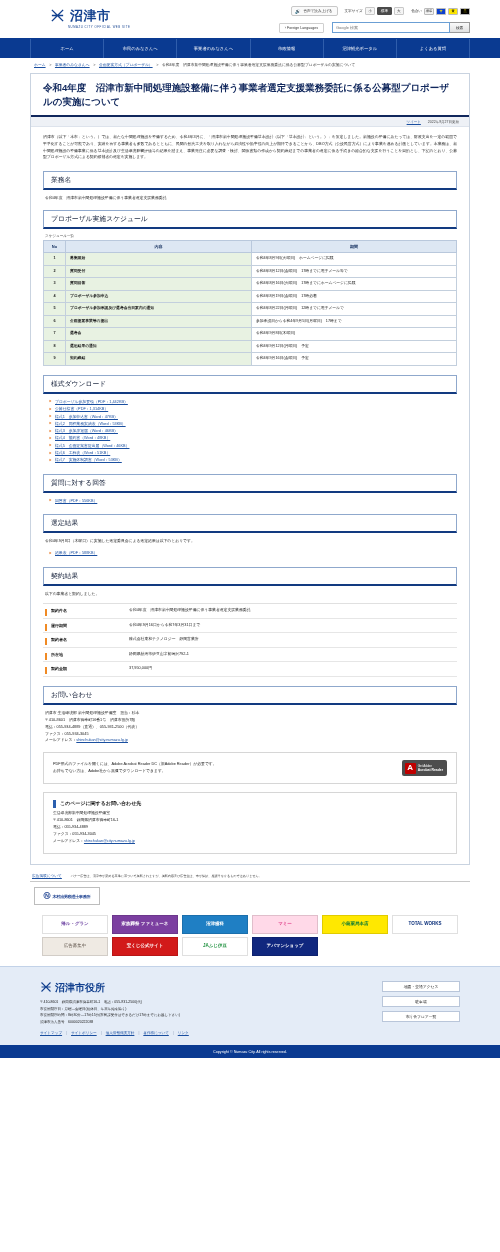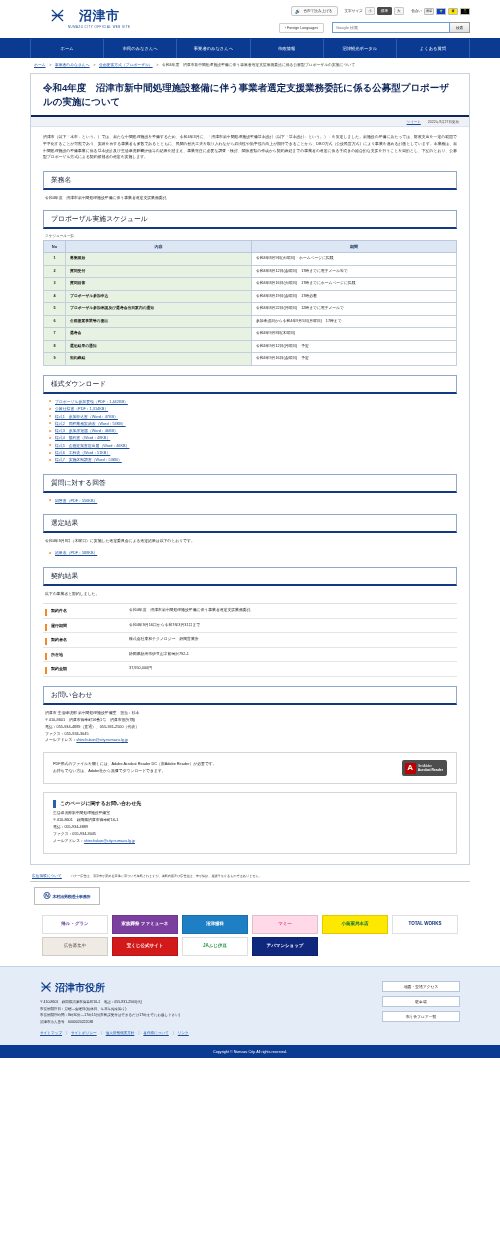--- a/index.html
+++ b/index.html
@@ -17,21 +17,21 @@
   
   .header {
     background: #ffffff;
     padding: 4px 0 3px 0;
     position: relative;
     height: 38px;
   }
   .header-inner { width: 440px; margin: 0 auto; position: relative; height: 100%; }
 
   .logo-block { position: absolute; left: 20px; top: 4px; }
-  .logo-row { display: flex; align-items: center; gap: 14px; }
+  .logo-row { display: flex; align-items: center; gap: 5px; }
   .logo-mark {
     width: 15px; height: 15px; color: #13418f;
     display: flex; align-items: center; justify-content: center;
     font-size: 14px; font-weight: bold; line-height: 1;
   }
   .logo-text {
     font-size: 13px; font-weight: bold; color: #13418f;
     letter-spacing: 0.5px; line-height: 1;
   }
   .logo-sub {

